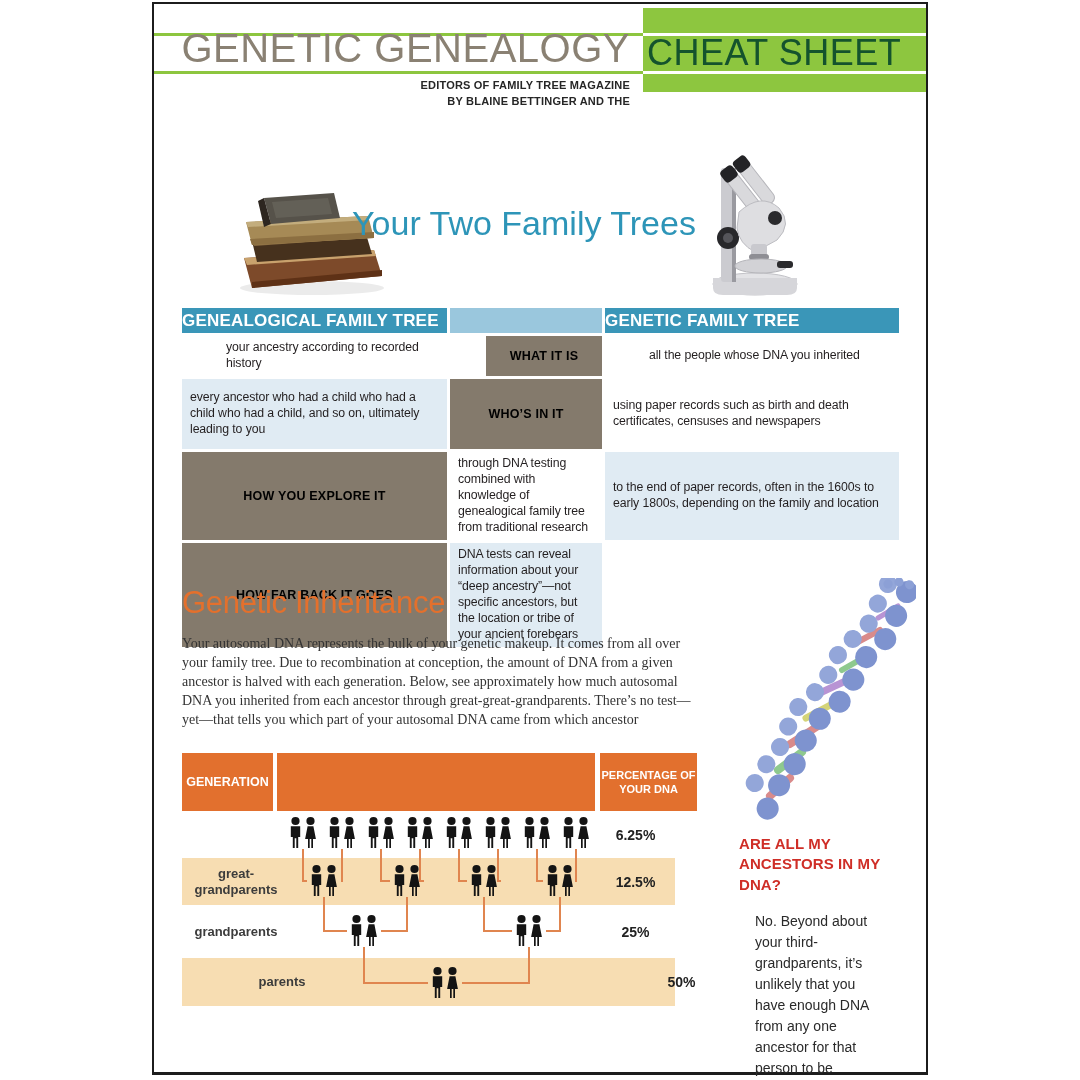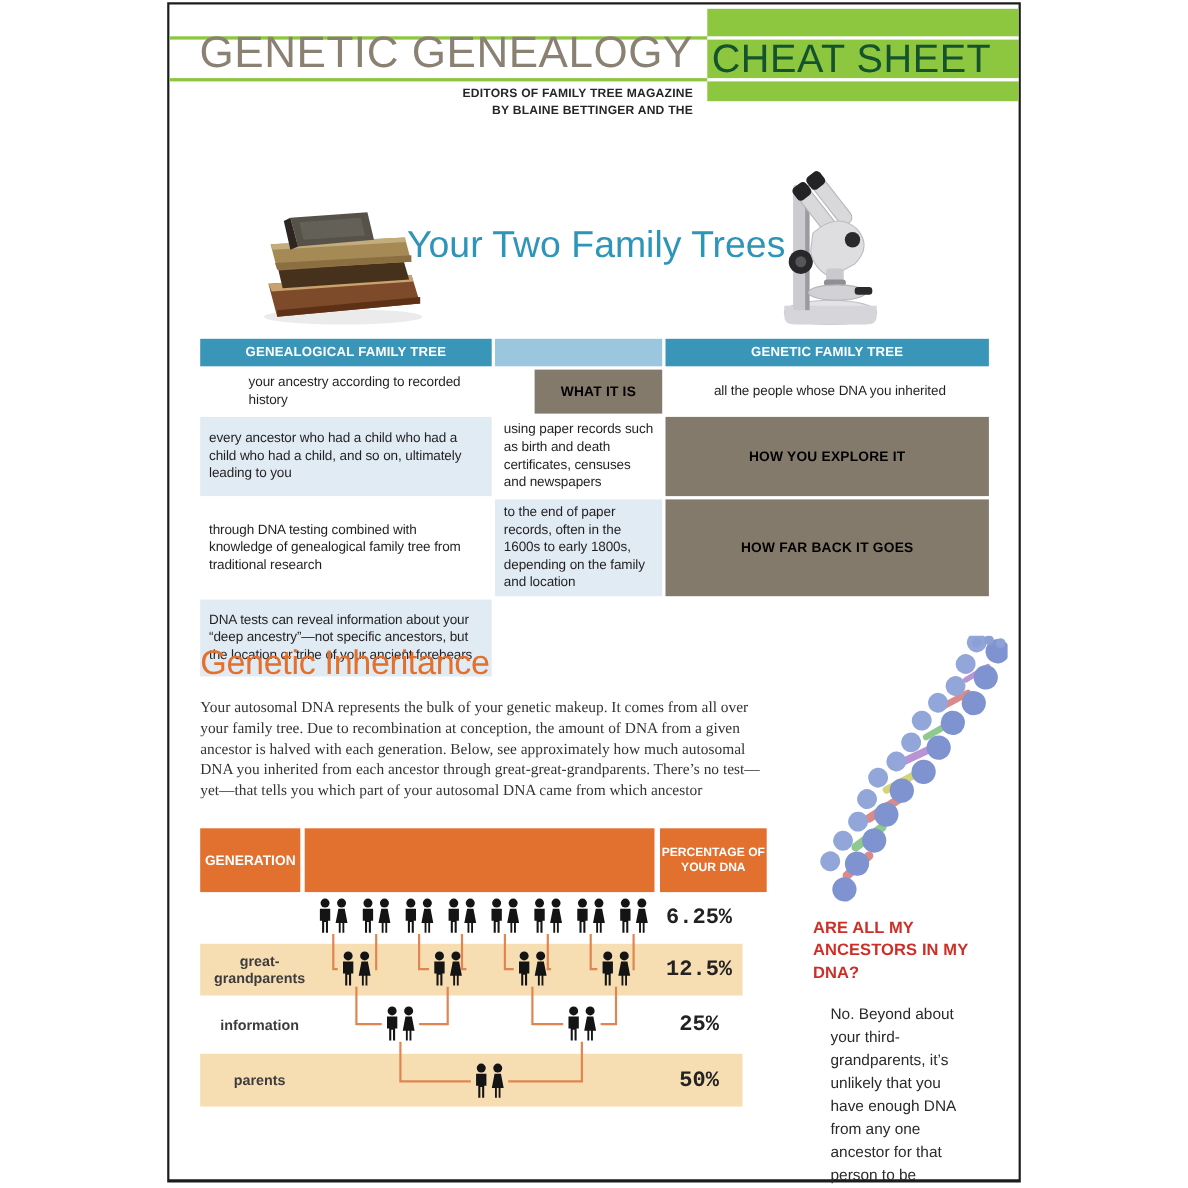--- a/index.html
+++ b/index.html
@@ -17,28 +17,28 @@
   .green-block{position:absolute;left:489px;top:4px;right:0;height:84px;background:#8dc63f;}
   .wl{position:absolute;left:0;right:0;height:3px;background:#fff;}
   .wl-top{top:25px;} .wl-bot{top:63px;}
   .badge{position:absolute;left:4px;top:27px;height:36px;display:flex;align-items:center;
          color:#14532d;font-size:36px;letter-spacing:.5px;white-space:nowrap;}
   .byline{position:absolute;left:176px;top:74px;width:300px;text-align:right;
           font-size:11px;font-weight:bold;color:#262626;line-height:1.45;letter-spacing:.2px;}
 
   
   .books-svg{position:absolute;left:74px;top:182px;width:164px;height:112px;}
-  .trees-title{position:absolute;left:198px;top:200px;width:380px;text-align:center;
+  .trees-title{position:absolute;left:198px;top:200px;width:380px;
                font-size:34px;color:#2d95b8;}
   .micro-svg{position:absolute;left:545px;top:142px;width:106px;height:158px;}
 
   .cmp-table{position:absolute;left:28px;top:304px;width:717px;display:grid;
              grid-template-columns:265px 152px 294px;gap:3px;}
-  .cmp-table .hc{background:#3a96b8;color:#fff;font-weight:bold;font-size:12px;
-                 text-align:center;line-height:25px;height:25px;letter-spacing:.2px;}
+  .cmp-table .hc{background:#3a96b8;color:#fff;font-weight:bold;font-size:17px;
+                 text-align:left;line-height:25px;height:25px;letter-spacing:.2px;}
   .cmp-table .hc-mid{background:#9ac7dd;height:25px;}
   .cmp-table .lbl{background:#847a6c;color:#000000;font-weight:bold;font-size:12.5px;
                   display:flex;align-items:center;justify-content:center;text-align:center;
                   padding:4px 10px;line-height:1.3;letter-spacing:.2px;}
   .cmp-table .cell{font-size:12.3px;color:#231f20;line-height:1.3;letter-spacing:-.1px;
                    padding:4px 8px;display:flex;flex-direction:column;justify-content:center;}
   .rowA{background:#ffffff;} .rowB{background:#e0ebf3;}
   .mh1{min-height:26px;margin-left:36px;} .mh2{min-height:62px;} .mh3{min-height:38px;} .mh4{min-height:62px;}
 
   
@@ -52,22 +52,22 @@
   .ch-left{left:0;width:91px;font-size:12.5px;}
   .ch-mid{left:95px;width:318px;}
   .ch-right{left:418px;width:97px;font-size:11px;line-height:1.3;padding:0 1px;box-sizing:border-box;}
   .band{position:absolute;left:0;width:493px;background:#f7ddb2;z-index:0;}
   .band-2{top:105px;height:47px;} .band-4{top:205px;height:48px;}
   .chart-svg{position:absolute;left:0;top:0;width:493px;height:253px;z-index:1;}
   .conn{fill:none;stroke:#e0854f;stroke-width:2;}
   .gen-label{position:absolute;left:0;width:108px;display:flex;align-items:center;justify-content:center;
              text-align:center;font-weight:bold;font-size:13px;color:#3c3c3c;line-height:1.2;z-index:2;}
   .pct{position:absolute;left:414px;width:79px;display:flex;align-items:center;justify-content:center;
-       font-weight:bold;font-size:20px;color:#222;z-index:2;font-family:Liberation Mono, monospace;}
-  .r1{top:58px;height:47px;} .r2{top:105px;height:47px;} .r3{top:152px;height:53px;} .r4{top:205px;height:48px;}
+       font-weight:bold;font-size:14px;color:#222;z-index:2;}
+  .r1{top:58px;height:47px;} .r2{top:105px;height:47px;} .r3{top:152px;height:53px;} .r4{top:205px;height:48px;margin-left:46px;}
 
   .dna-svg{position:absolute;left:548px;top:574px;width:214px;height:250px;}
   .qa{position:absolute;left:585px;top:830px;width:154px;}
   .qa h3{margin:0 0 4px 0;font-size:15px;line-height:1.35;color:#cf2e27;letter-spacing:.1px;}
   .qa p{margin:16px;font-size:14px;line-height:1.5;color:#2a2a2a;}
 </style>
 </head>
 <body>
 
 <div class="canvas">
@@ -127,20 +127,21 @@
     <div class="cmp-table">
       <div class="hc">GENEALOGICAL FAMILY TREE</div>
       <div class="hc-mid"></div>
       <div class="hc">GENETIC FAMILY TREE</div>
 
       <div class="cell rowA mh1">your ancestry according to recorded history</div>
       <div class="lbl mh1">WHAT IT IS</div>
       <div class="cell rowA mh1">all the people whose DNA you inherited</div>
 
       <div class="cell rowB mh2">every ancestor who had a child who had a child who had a child, and so on, ultimately leading to you</div>
+      <div class="lbl mh2">WHO’S IN IT</div>
 
       <div class="cell rowA mh3">using paper records such as birth and death certificates, censuses and newspapers</div>
       <div class="lbl mh3">HOW YOU EXPLORE IT</div>
       <div class="cell rowA mh3">through DNA testing combined with knowledge of genealogical family tree from traditional research</div>
 
       <div class="cell rowB mh4">to the end of paper records, often in the 1600s to early 1800s, depending on the family and location</div>
       <div class="lbl mh4">HOW FAR BACK IT GOES</div>
       <div class="cell rowB mh4">DNA tests can reveal information about your “deep ancestry”—not specific ancestors, but the location or tribe of your ancient forebears</div>
     </div>
 
@@ -208,21 +209,21 @@
             <use href="#fig-man" x="255.5" y="230"></use>
             <use href="#fig-woman" x="270.5" y="230"></use>
           </g>
       </svg>
 
       <div class="ch ch-left">GENERATION</div>
       <div class="ch ch-mid"></div>
       <div class="ch ch-right">PERCENTAGE OF YOUR DNA</div>
 
       <div class="gen-label r2">great-grandparents</div>
-      <div class="gen-label r3">information</div>
+      <div class="gen-label r3">grandparents</div>
       <div class="gen-label r4">parents</div>
 
       <div class="pct r1">6.25%</div>
       <div class="pct r2">12.5%</div>
       <div class="pct r3">25%</div>
       <div class="pct r4">50%</div>
     </div>
 
     <svg class="dna-svg" viewBox="0 0 214 250">
       <g stroke-linecap="round">

